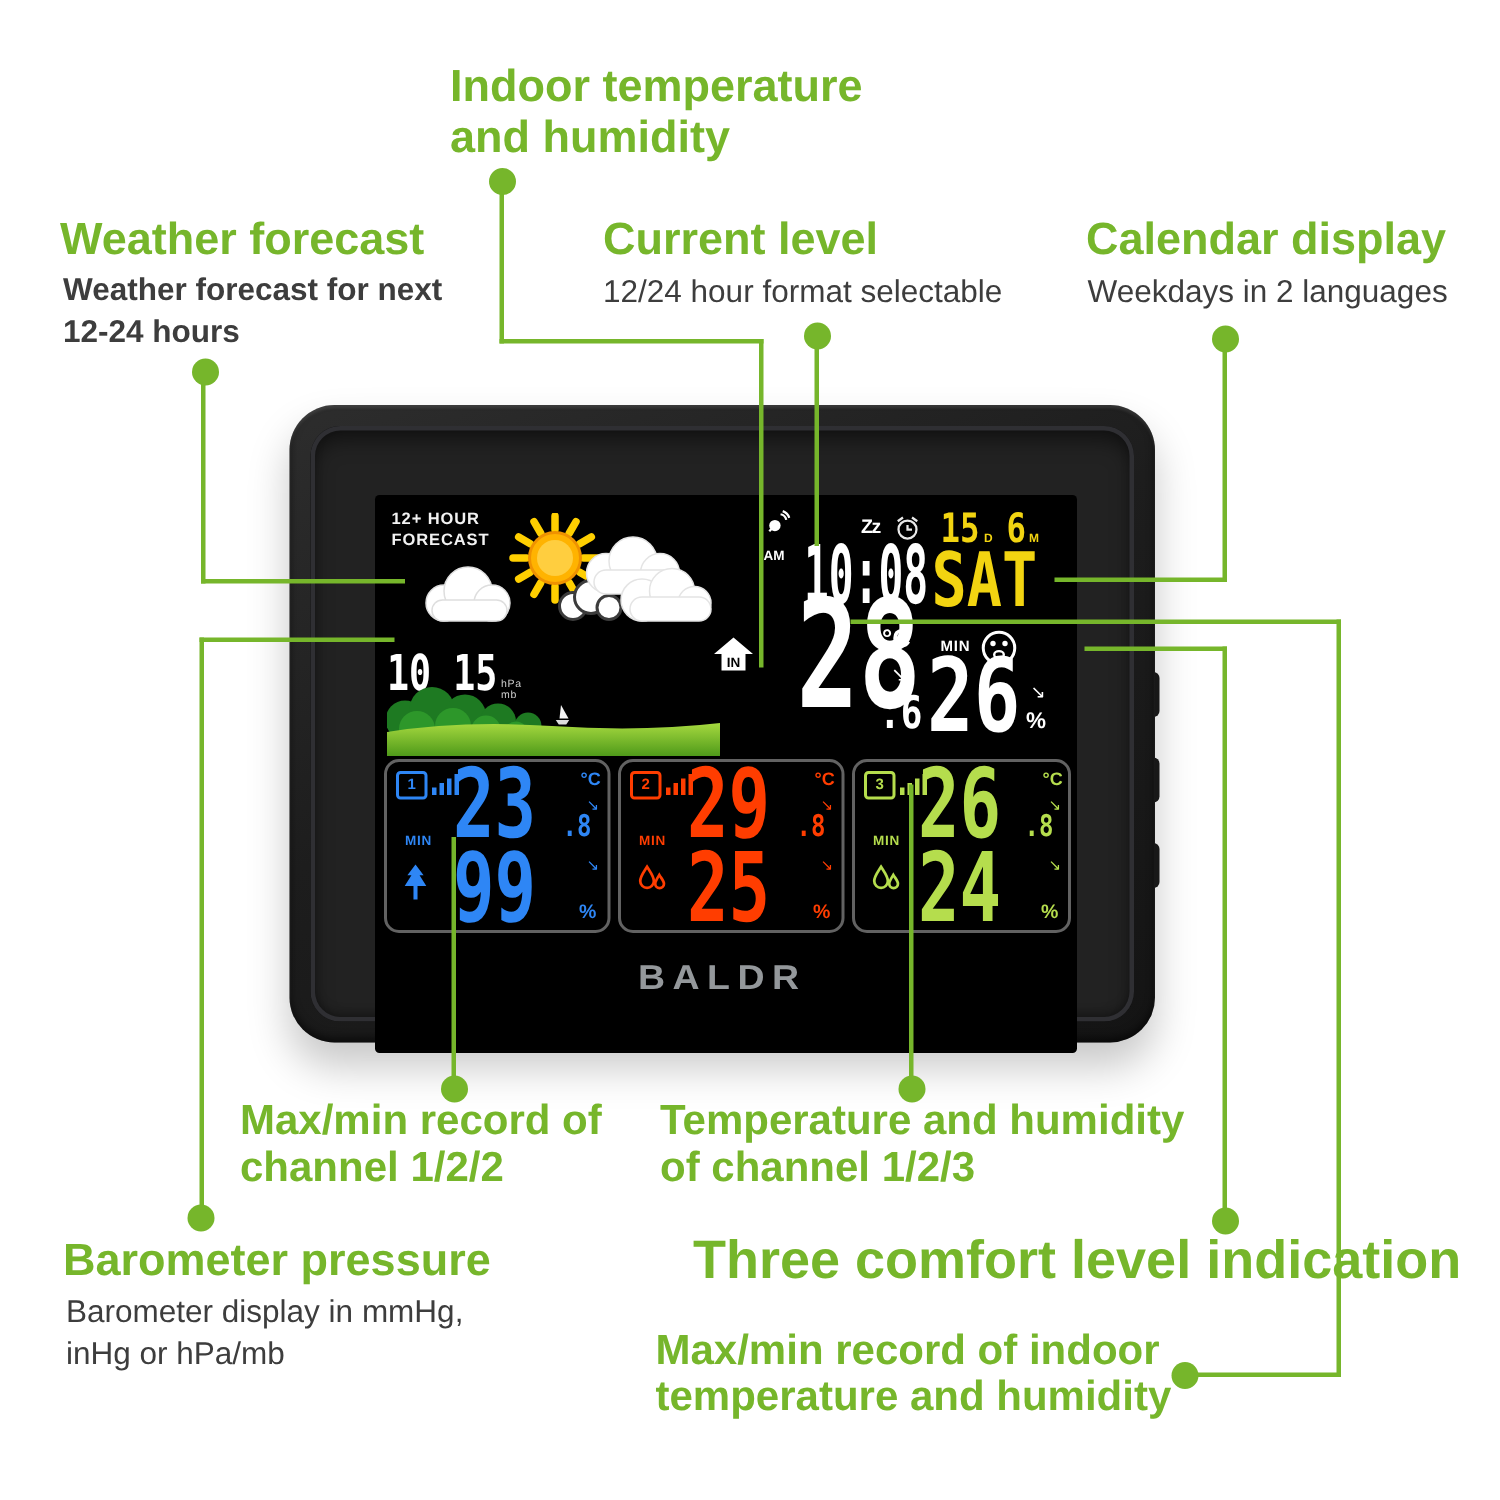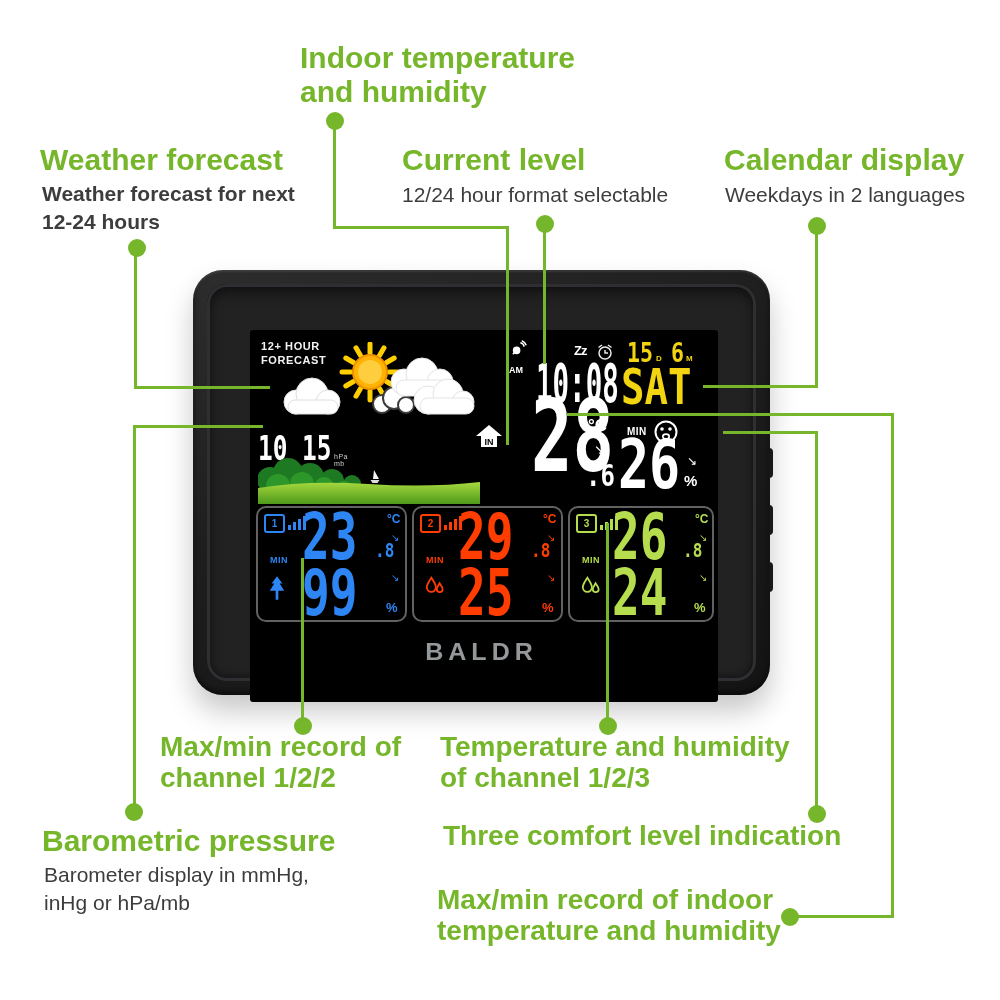--- a/index.html
+++ b/index.html
@@ -60,25 +60,25 @@
   <div class="co-desc" style="left:402px;top:181px;font-size:21px;">12/24 hour format selectable</div>
 
   <div class="co-title" style="left:724px;top:143px;font-size:30px;">Calendar display</div>
   <div class="co-desc" style="left:725px;top:181px;font-size:21px;">Weekdays in 2 languages</div>
 
   <div class="co-title" style="left:160px;top:731px;font-size:28px;">Max/min record of
 channel 1/2/2</div>
   <div class="co-title" style="left:440px;top:731px;font-size:28px;">Temperature and humidity
 of channel 1/2/3</div>
 
-  <div class="co-title" style="left:42px;top:824px;font-size:30px;">Barometric pressure</div>
+  <div class="co-title" style="left:42px;top:824px;font-size:30px;">Barometer pressure</div>
   <div class="co-desc" style="left:44px;top:861px;font-size:21px;">Barometer display in mmHg,
 inHg or hPa/mb</div>
 
-  <div class="co-title" style="left:443px;top:820px;font-size:28px;">Three comfort level indication</div>
+  <div class="co-title" style="left:462px;top:820px;font-size:36px;">Three comfort level indication</div>
   <div class="co-title" style="left:437px;top:884px;font-size:28px;">Max/min record of indoor
 temperature and humidity</div>
 
   <div class="cdot" style="left:128px;top:239px;"></div>
   <div class="cl" style="left:134px;top:248px;width:3px;height:141px;"></div>
   <div class="cl" style="left:134px;top:386px;width:136px;height:3px;"></div>
 
   <div class="cdot" style="left:326px;top:112px;"></div>
   <div class="cl" style="left:333px;top:121px;width:3px;height:108px;"></div>
   <div class="cl" style="left:333px;top:226px;width:176px;height:3px;"></div>

